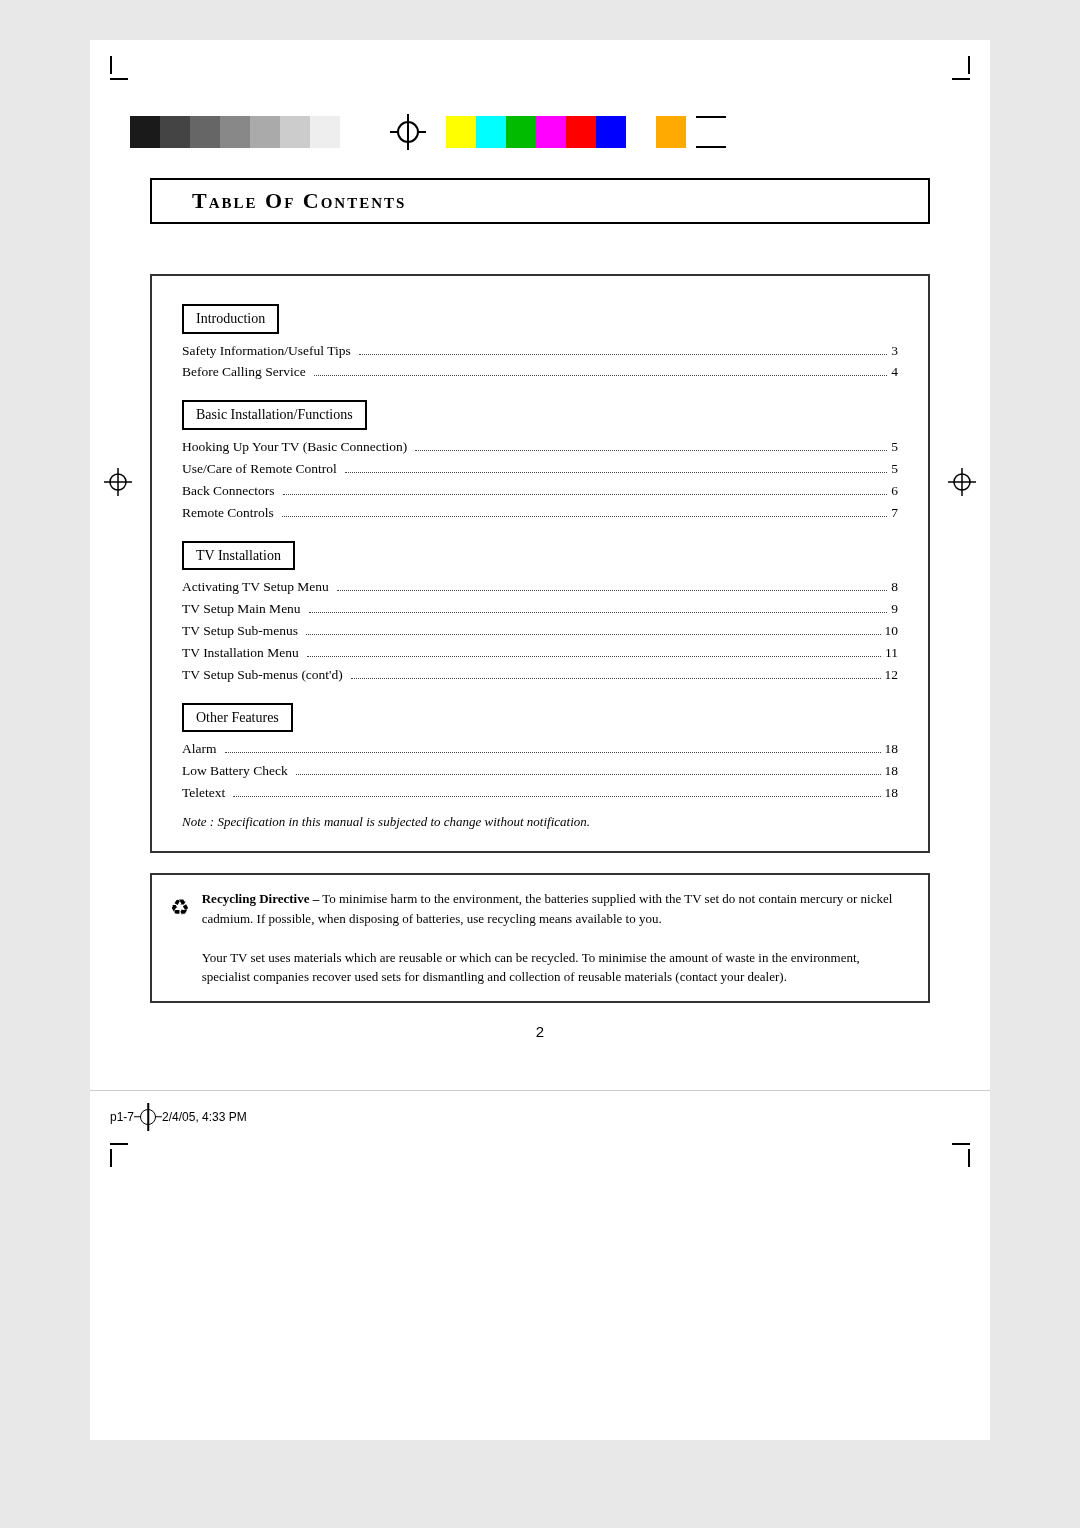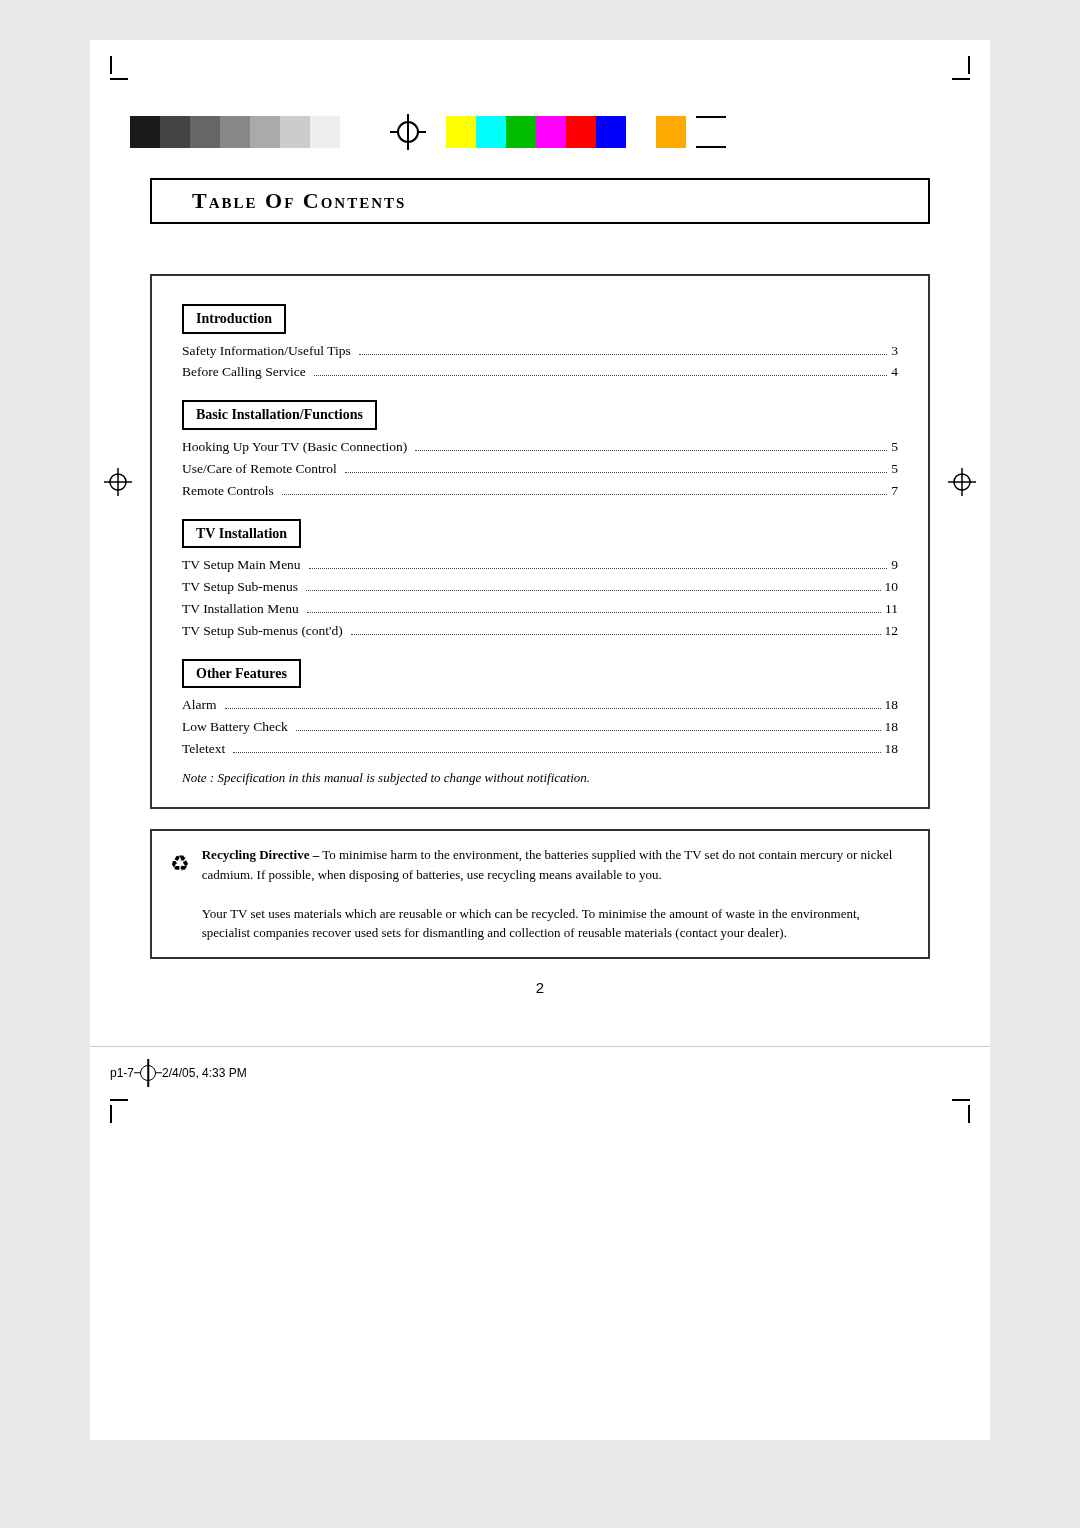--- a/index.html
+++ b/index.html
@@ -130,21 +130,21 @@
       padding: 20px 30px 20px 30px;
       margin-bottom: 20px;
       font-size: 14px;
       line-height: 1.4;
     }
 
     .section-header {
       display: inline-block;
       border: 2px solid #000;
       padding: 3px 12px;
-      font-weight: bold;
+      font-weight: normal;
       font-size: 14px;
       margin-bottom: 8px;
       margin-top: 8px;
     }
 
     .toc-entry {
       display: flex;
       justify-content: space-between;
       align-items: baseline;
       margin-bottom: 3px;
@@ -367,25 +367,33 @@
           </div></div>
         <div class="toc-section"><div class="section-header">Basic Installation/Functions</div><div class="toc-entry">
             <span class="toc-entry-title">Hooking Up Your TV (Basic Connection)</span>
             <span class="toc-dots"></span>
             <span class="toc-page">5</span>
           </div><div class="toc-entry">
             <span class="toc-entry-title">Use/Care of Remote Control</span>
             <span class="toc-dots"></span>
             <span class="toc-page">5</span>
           </div><div class="toc-entry">
+            <span class="toc-entry-title">Back Connectors</span>
+            <span class="toc-dots"></span>
+            <span class="toc-page">6</span>
+          </div><div class="toc-entry">
             <span class="toc-entry-title">Remote Controls</span>
             <span class="toc-dots"></span>
             <span class="toc-page">7</span>
           </div></div>
         <div class="toc-section"><div class="section-header">TV Installation</div><div class="toc-entry">
+            <span class="toc-entry-title">Activating TV Setup Menu</span>
+            <span class="toc-dots"></span>
+            <span class="toc-page">8</span>
+          </div><div class="toc-entry">
             <span class="toc-entry-title">TV Setup Main Menu</span>
             <span class="toc-dots"></span>
             <span class="toc-page">9</span>
           </div><div class="toc-entry">
             <span class="toc-entry-title">TV Setup Sub-menus</span>
             <span class="toc-dots"></span>
             <span class="toc-page">10</span>
           </div><div class="toc-entry">
             <span class="toc-entry-title">TV Installation Menu</span>
             <span class="toc-dots"></span>

